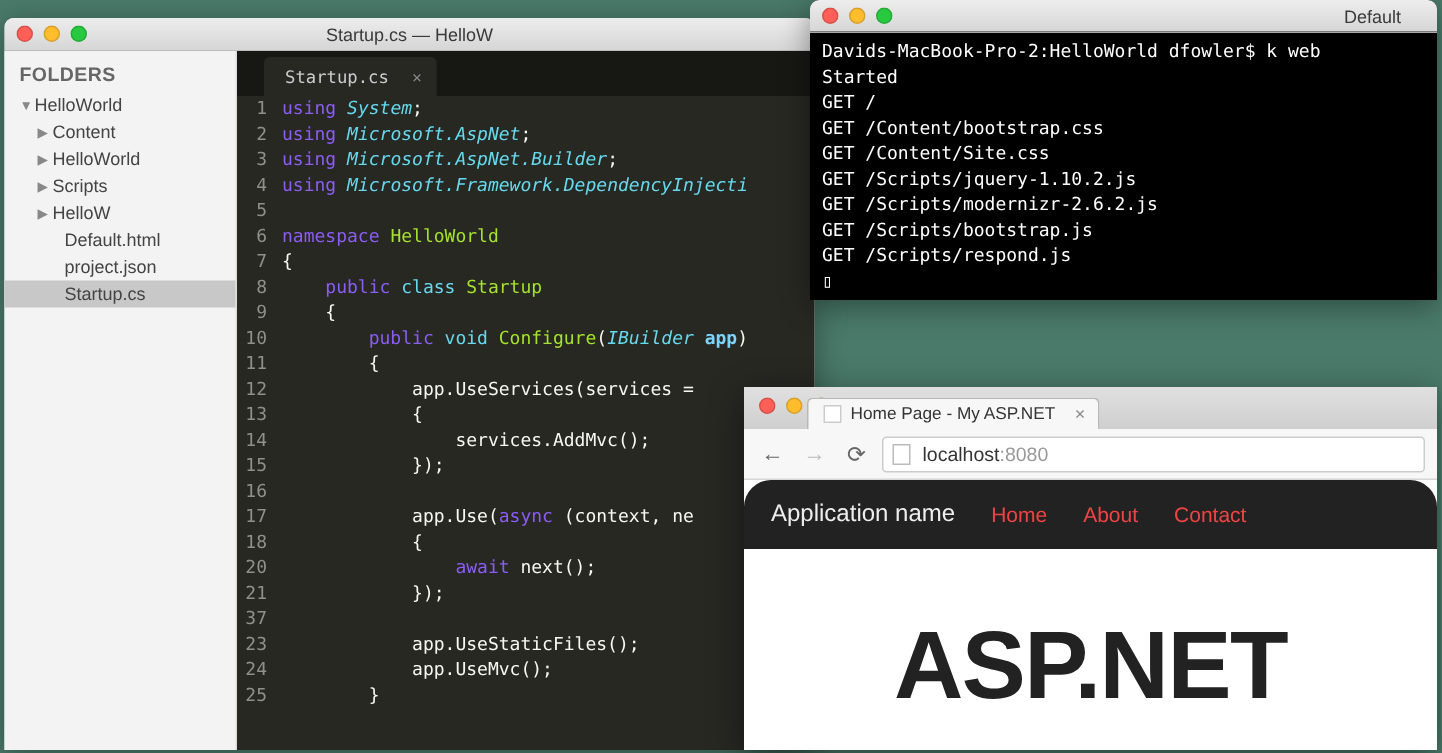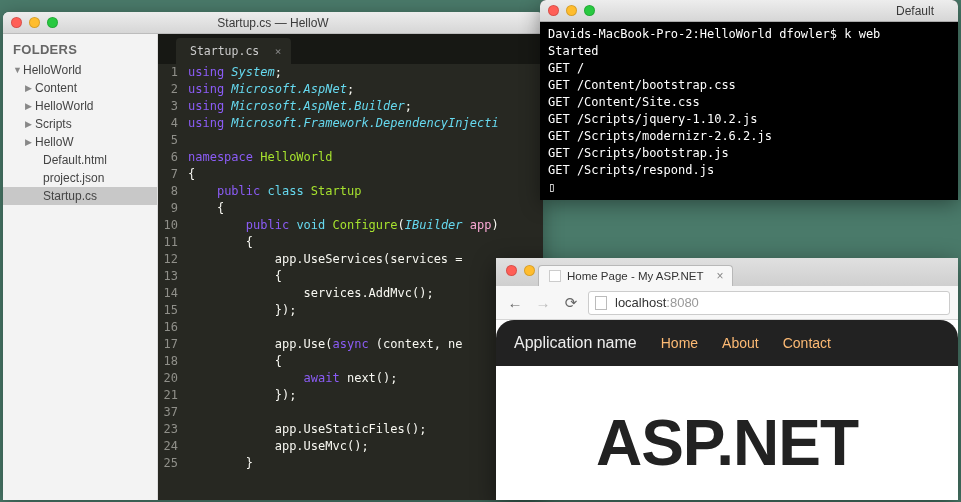--- a/index.html
+++ b/index.html
@@ -28,21 +28,21 @@
 .tab .close { position: absolute; right: 10px; top: 7px; color: #888; font-size: 11px; }
 .code-lines { flex: 1; overflow: hidden; }
 .line { display: flex; white-space: pre; line-height: 17px; }
 .line.hl { background: #3e3d32; }
 .line-no { width: 30px; text-align: right; color: #90908a; padding-right: 10px; flex-shrink: 0; }
 .code { color: #f8f8f2; }
 .kw { color: #8b5cf6; }
 .type { color: #66d9ef; font-style: italic; }
 .str, .nm { color: #a6e22e; }
 .fn { color: #66d9ef; }
-.param { color: #f9a8d4; }
+.param { color: #7dd3fc; font-weight: bold; }
 
 
 .term-window { position: absolute; right: 3px; top: 0; width: 418px; height: 200px; background: #000; border-radius: 6px 6px 0 0; box-shadow: 0 4px 20px rgba(0,0,0,.4); }
 .term-titlebar { height: 22px; background: linear-gradient(#ededed,#d6d6d6); border-bottom: 1px solid #aaa; border-radius: 6px 6px 0 0; display: flex; align-items: center; position: relative; }
 .term-title { position: absolute; right: 24px; font-size: 12px; color: #3a3a3a; }
 .term-body { padding: 4px 8px; font-family: Menlo, Consolas, monospace; font-size: 12px; color: #fff; line-height: 17px; }
 .term-line { white-space: pre; }
 
 
 .browser-window { position: absolute; right: 3px; top: 258px; width: 462px; height: 242px; background: #fff; border-radius: 6px 6px 0 0; box-shadow: 0 6px 24px rgba(0,0,0,.45); }
@@ -53,21 +53,21 @@
 .btab .close { position: absolute; right: 8px; color: #888; font-size: 12px; }
 .toolbar { height: 34px; background: #f7f7f7; border-bottom: 1px solid #d6d6d6; display: flex; align-items: center; padding: 0 8px; gap: 6px; }
 .nav-btn { width: 22px; height: 22px; display: flex; align-items: center; justify-content: center; color: #666; font-size: 15px; cursor: pointer; }
 .nav-btn.disabled { color: #bbb; }
 .omnibox { flex: 1; height: 24px; background: #fff; border: 1px solid #ccc; border-radius: 3px; display: flex; align-items: center; padding: 0 6px; font-size: 13px; color: #333; }
 .omnibox .file-icon { width: 12px; height: 14px; border: 1px solid #bbb; margin-right: 8px; }
 .omnibox .port { color: #999; }
 .page { height: calc(100% - 62px); overflow: hidden; border-radius: 18px; }
 .navbar { background: #222; height: 46px; display: flex; align-items: center; padding: 0 18px; gap: 24px; }
 .brand { color: #eee; font-size: 16px; }
-.nav-link { color: #fdba74; font-size: 14px; }
+.nav-link { color: #ef4444; font-size: 14px; }
 .hero { background: #fff; padding: 40px 20px 0; text-align: center; }
 .hero h1 { font-size: 64px; font-weight: 700; color: #222; letter-spacing: -1px; font-family: Arial, sans-serif; }
 </style>
 </head>
 <body>
 
 <div class="editor-window">
   <div class="editor-titlebar">
     <div class="traffic-lights">
       <div class="tl red"></div>

